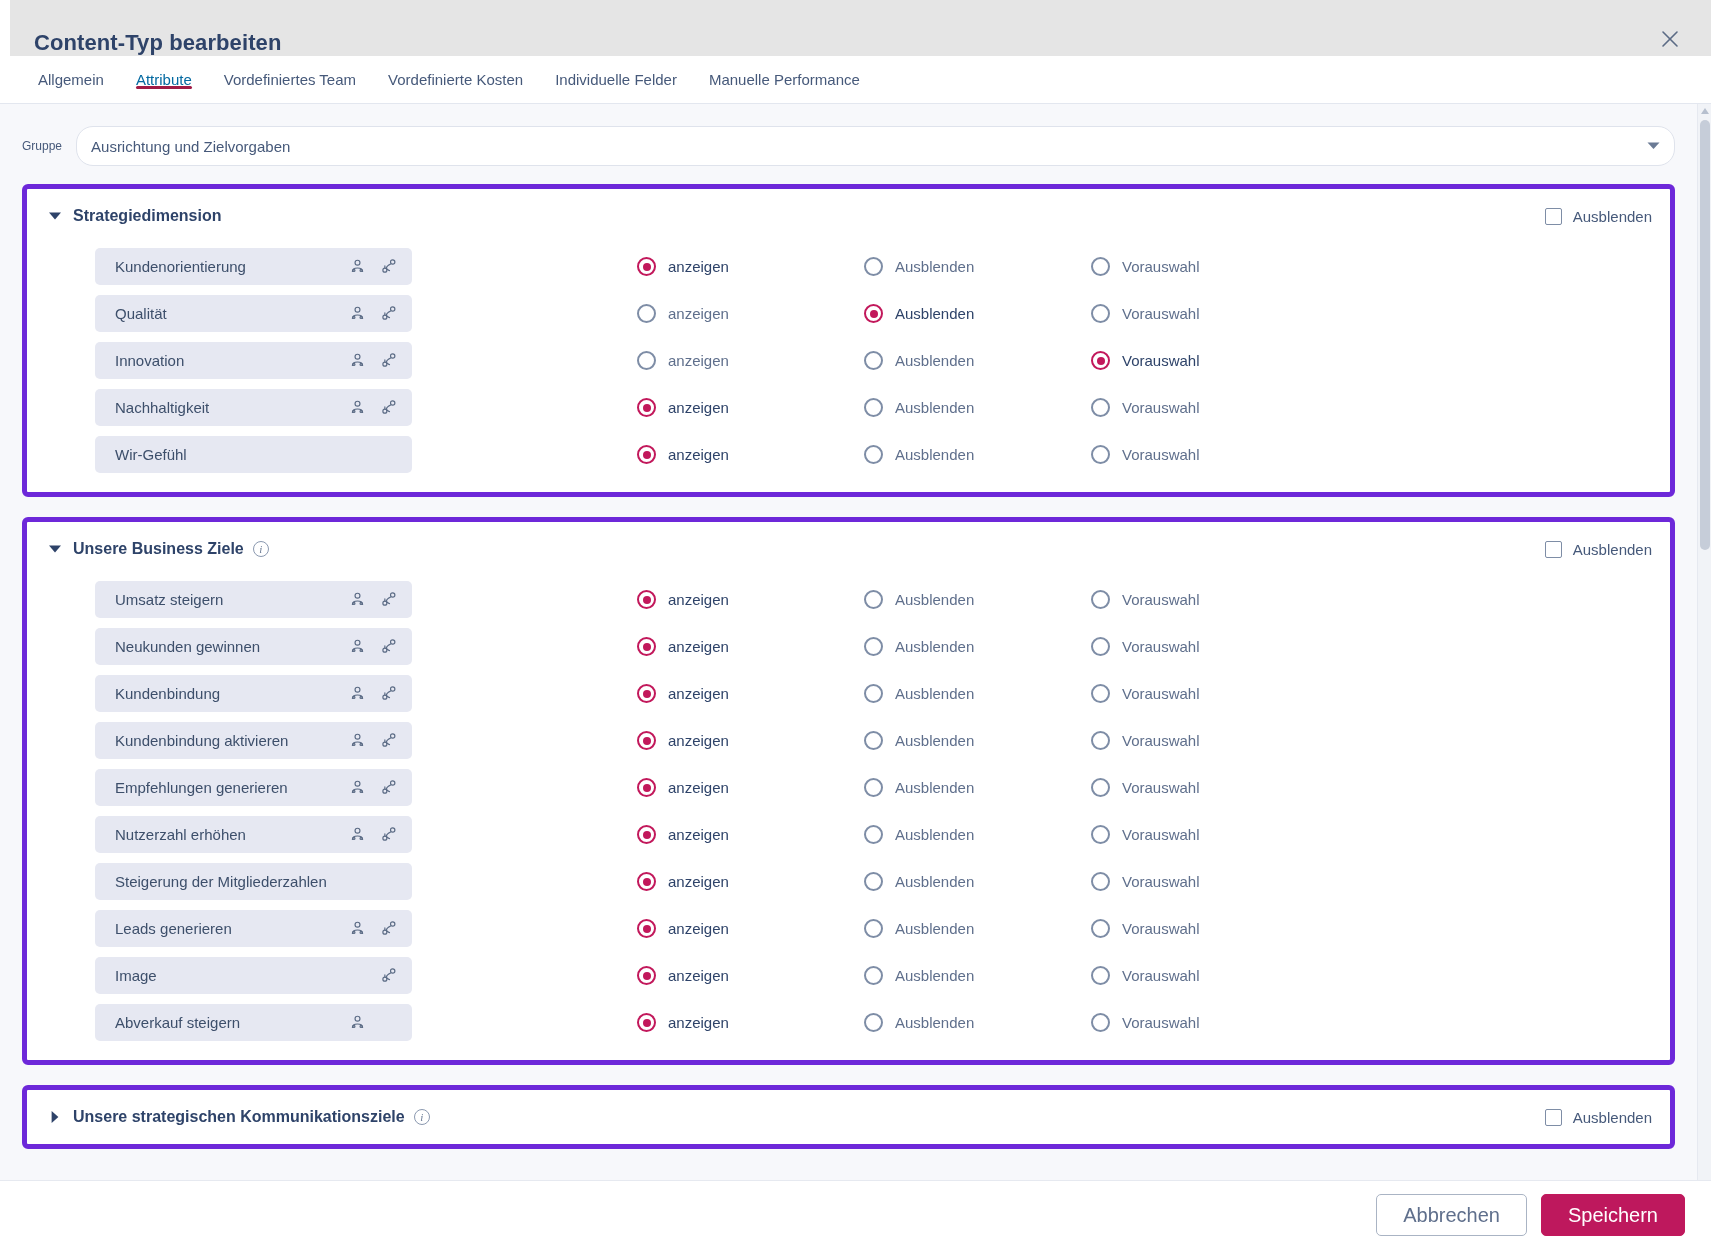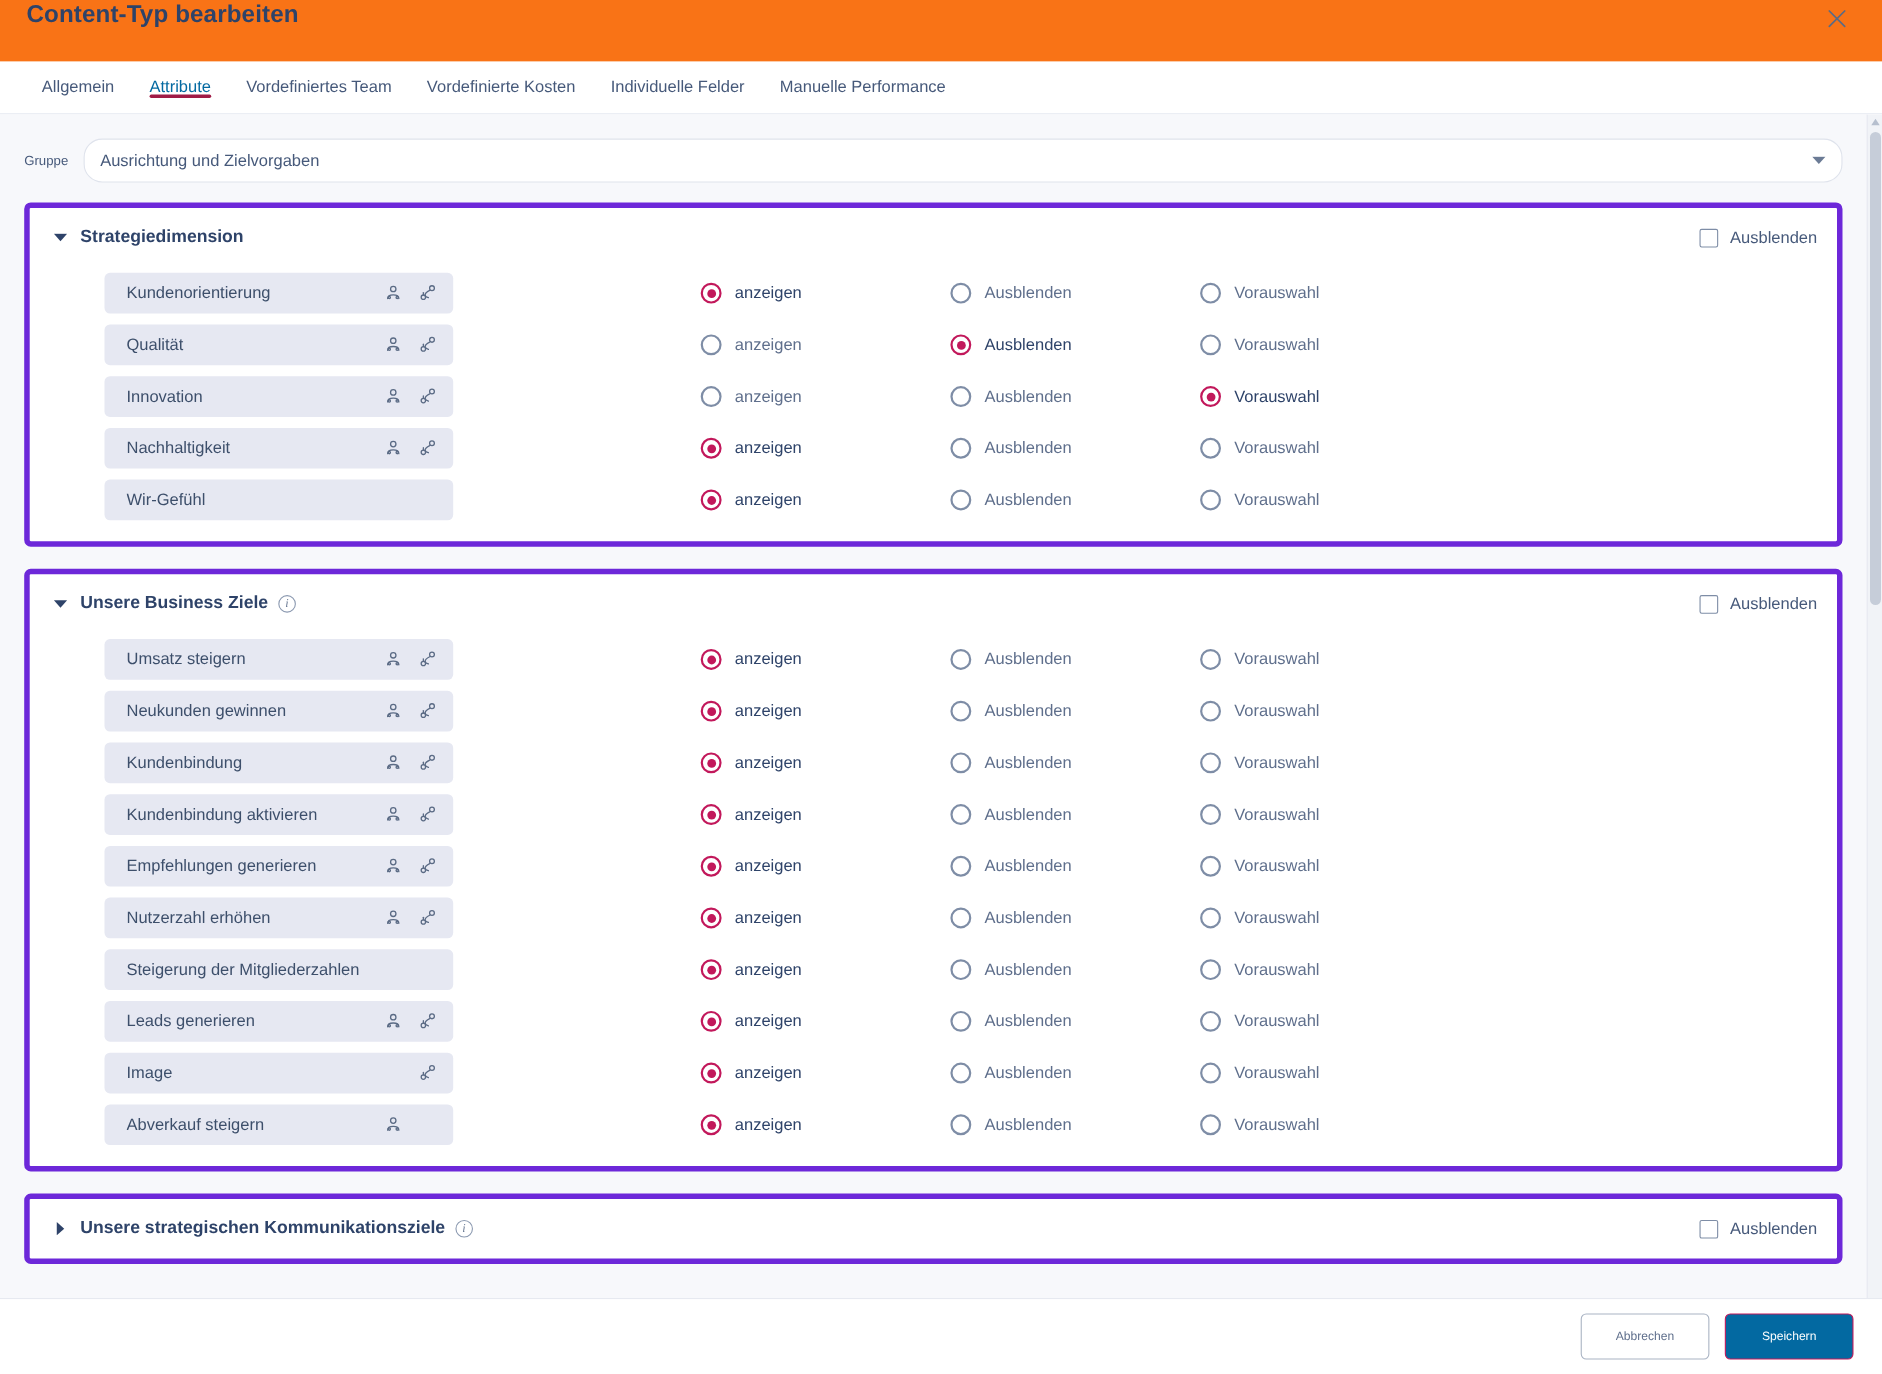--- a/index.html
+++ b/index.html
@@ -19,23 +19,24 @@
     background: #ffffff;
     display: flex;
     flex-direction: column;
   }
 
   
   .dlg-header {
     height: 56px;
     flex: 0 0 56px;
     display: flex;
-    align-items: flex-start;
+    align-items: flex-end;
     padding: 0 24px 0 24px;
-    background: #f97316;
+    background: #e5e5e5;
+    margin-left: 10px;
   }
   .dlg-title {
     font-size: 22px;
     font-weight: bold;
     color: #2e4369;
     letter-spacing: .1px;
   }
   .close-btn {
     margin-left: auto;
     width: 34px; height: 34px;
@@ -291,35 +292,35 @@
     border-top: 1px solid #e6e9f0;
     display: flex;
     align-items: center;
     justify-content: flex-end;
     padding-right: 26px;
     gap: 14px;
   }
   .btn {
     height: 42px;
     border-radius: 5px;
-    font-size: 11px;
+    font-size: 20px;
     display: inline-flex;
     align-items: center;
     justify-content: center;
     cursor: pointer;
     padding: 0 26px;
   }
   .btn-secondary {
     background: #ffffff;
     border: 1px solid #aab4c4;
     color: #5f6f8c;
     min-width: 117px;
   }
   .btn-primary {
-    background: #0369a1;
+    background: #be185d;
     border: 1px solid #c2185b;
     color: #ffffff;
     min-width: 117px;
   }
 </style>
 </head>
 <body>
 
 <div class="dialog">
 

